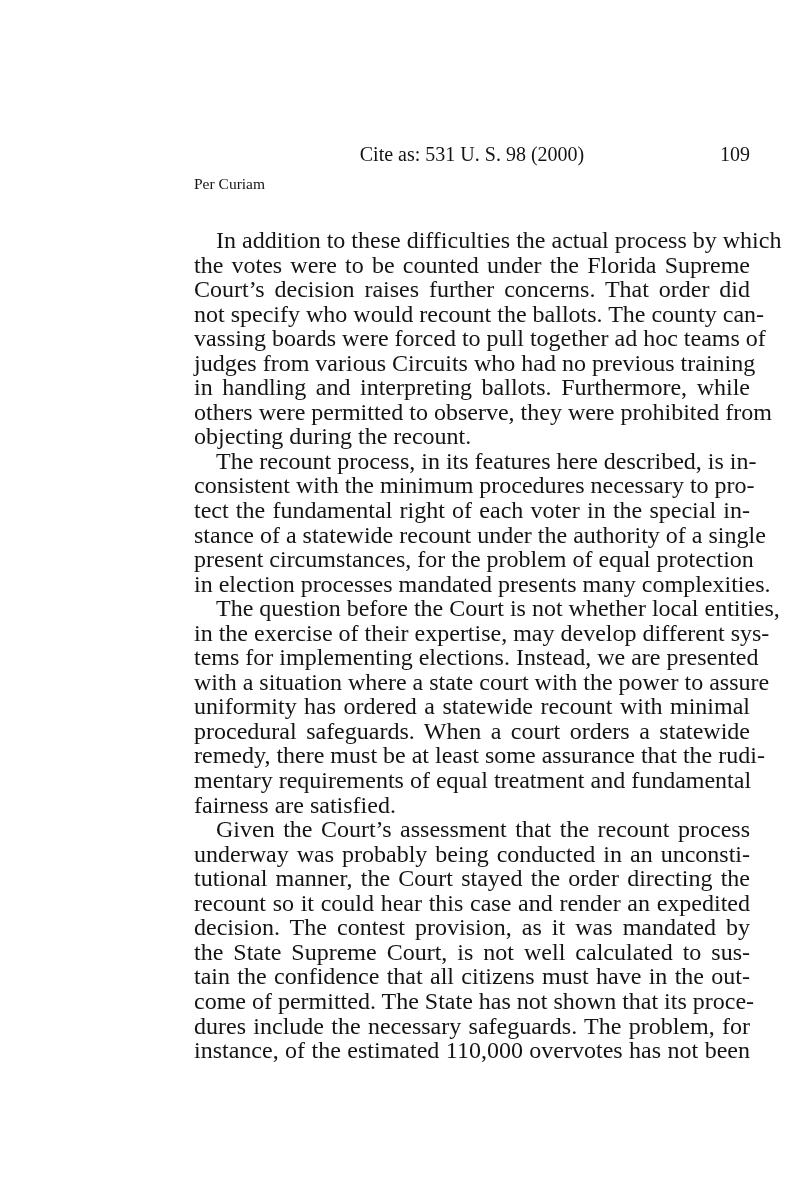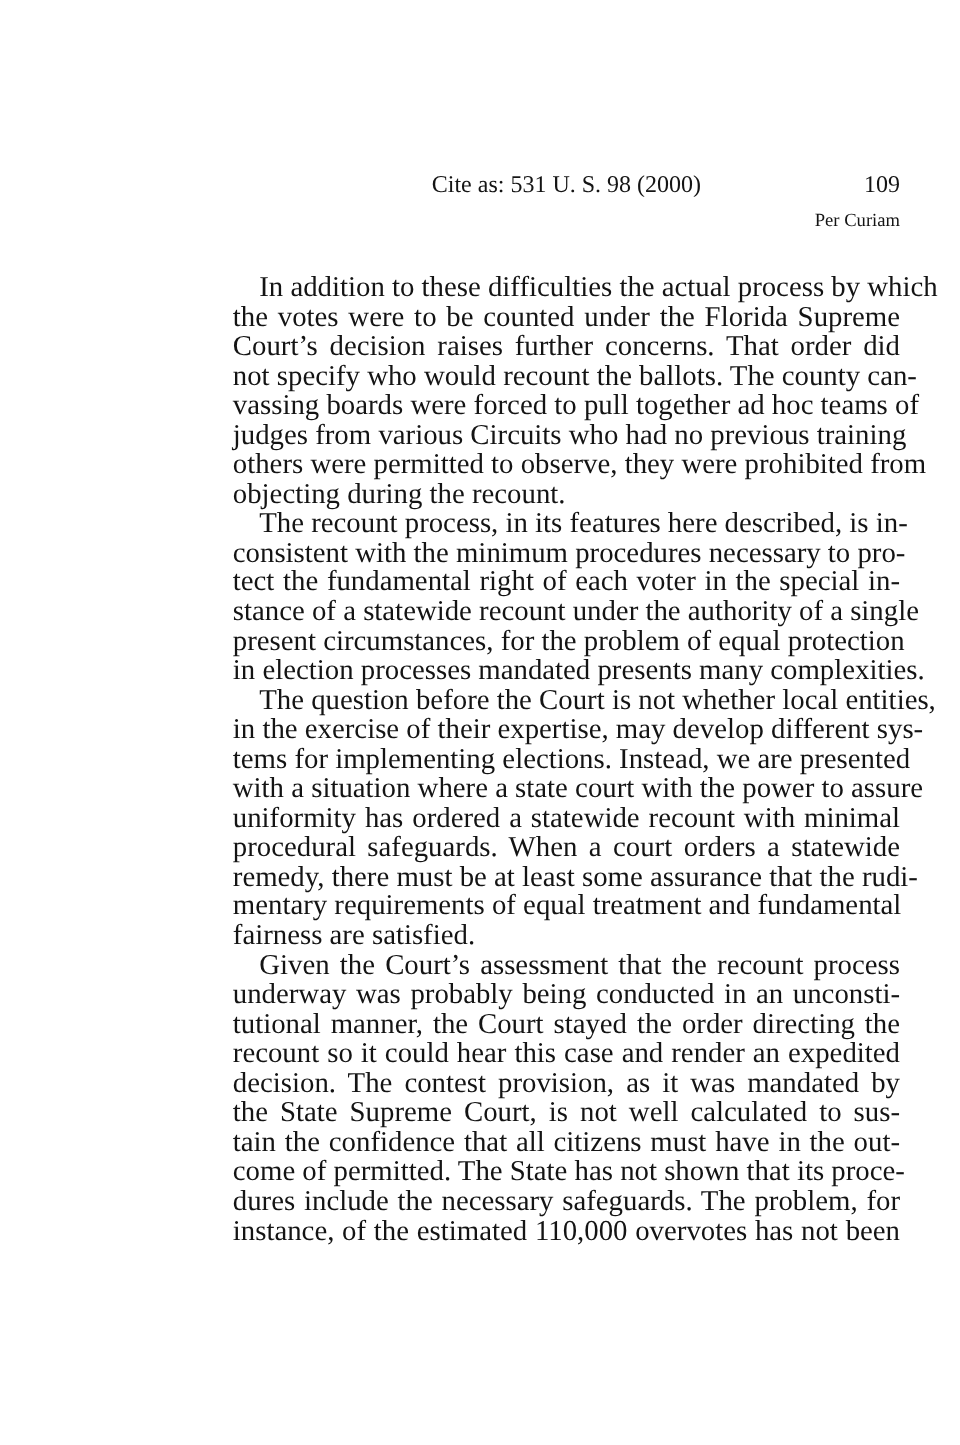--- a/index.html
+++ b/index.html
@@ -40,21 +40,21 @@
     .page-number {
       position: absolute;
       right: 0;
       top: 0;
     }
     .per-curiam {
       position: absolute;
       top: 174px;
       left: 194px;
       width: 556px;
-      text-align: right;
+      text-align: left;
       font-size: 15.5px;
       line-height: 20px;
     }
     .body-text {
       position: absolute;
       top: 228px;
       left: 194px;
       width: 556px;
       font-size: 24px;
       line-height: 24.56px;
@@ -82,20 +82,21 @@
     <span class="page-number">109</span>
   </div>
   <div class="per-curiam">Per Curiam</div>
   <div class="body-text" id="body-text">
       <span class="line indent">In addition to these difficulties the actual process by which</span>
       <span class="line">the votes were to be counted under the Florida Supreme</span>
       <span class="line">Court’s decision raises further concerns.  That order did</span>
       <span class="line">not specify who would recount the ballots.  The county can-</span>
       <span class="line">vassing boards were forced to pull together ad hoc teams of</span>
       <span class="line">judges from various Circuits who had no previous training</span>
+      <span class="line">in handling and interpreting ballots.  Furthermore, while</span>
       <span class="line">others were permitted to observe, they were prohibited from</span>
       <span class="line last">objecting during the recount.</span>
       <span class="line indent">The recount process, in its features here described, is in-</span>
       <span class="line">consistent with the minimum procedures necessary to pro-</span>
       <span class="line">tect the fundamental right of each voter in the special in-</span>
       <span class="line">stance of a statewide recount under the authority of a single</span>
       <span class="line">present circumstances, for the problem of equal protection</span>
       <span class="line last">in election processes mandated presents many complexities.</span>
       <span class="line indent">The question before the Court is not whether local entities,</span>
       <span class="line">in the exercise of their expertise, may develop different sys-</span>

